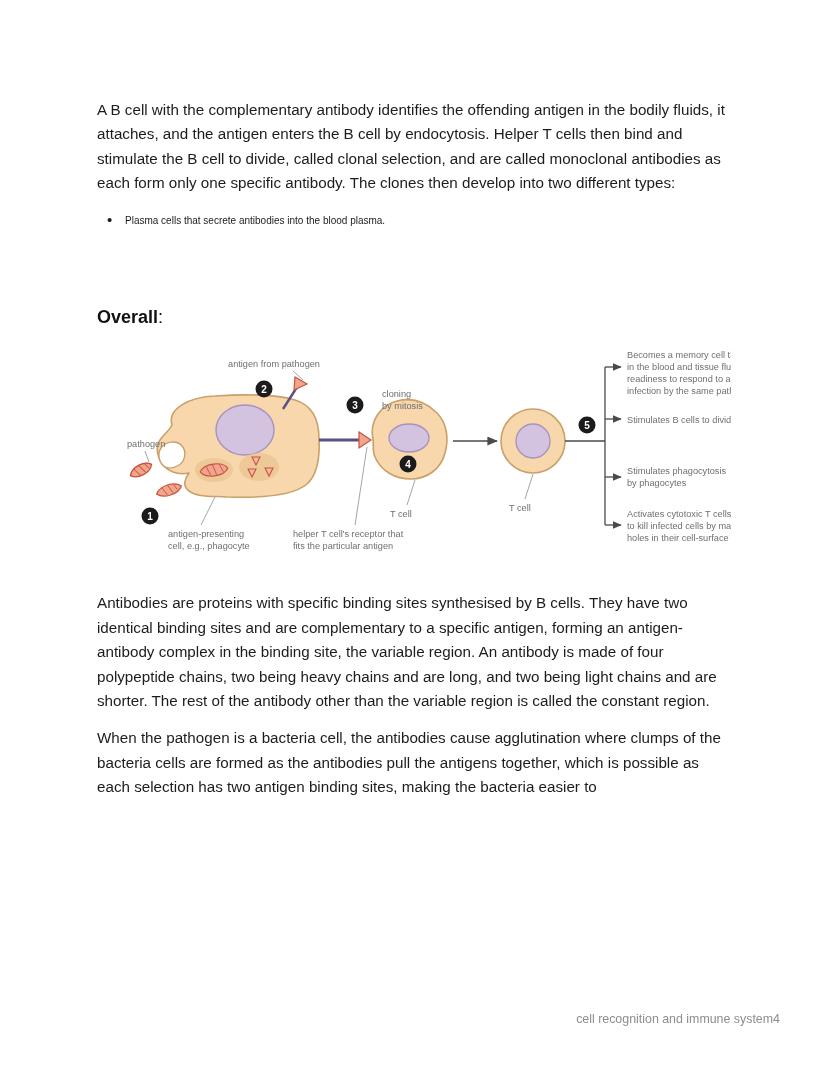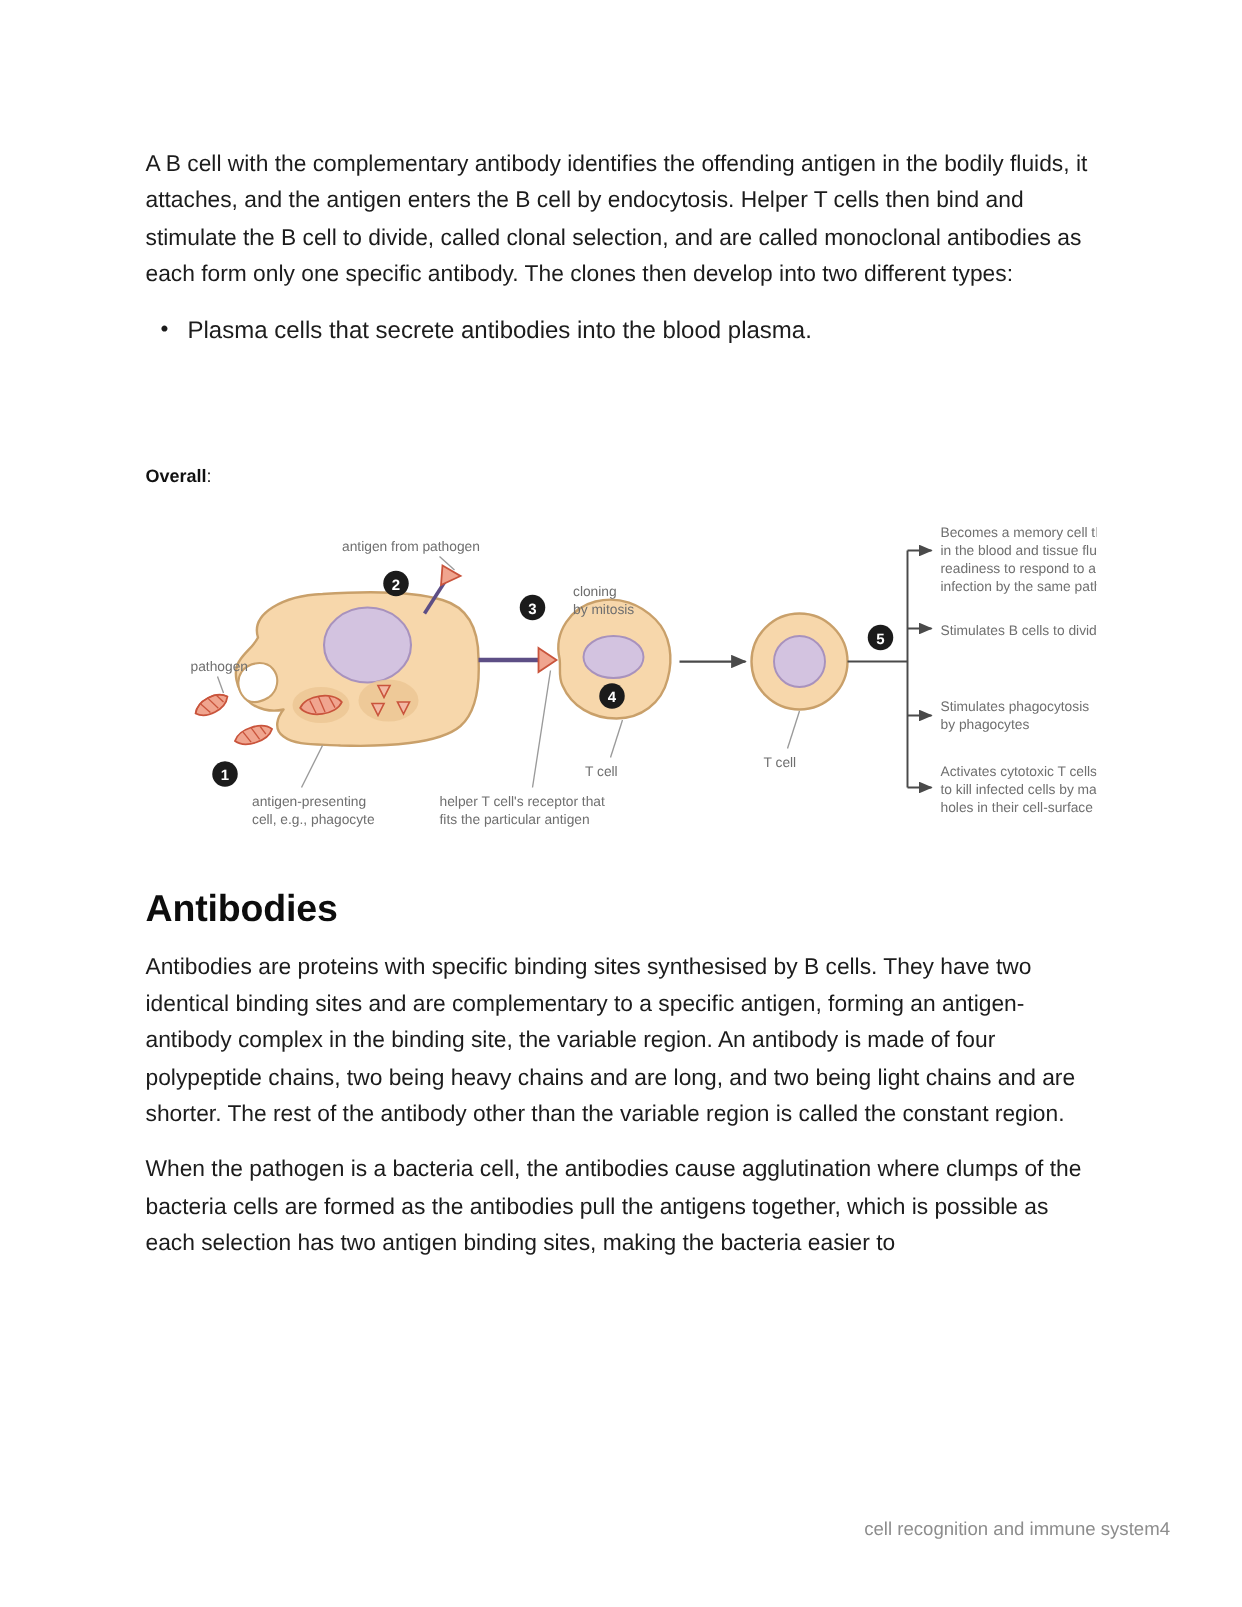--- a/index.html
+++ b/index.html
@@ -36,36 +36,36 @@
     text-align: left;
   }
   .para-block { margin-bottom: 13px; }
   ul.bullets {
     margin: 0;
     padding: 0 0 0 28px;
     list-style: none;
   }
   ul.bullets li {
     position: relative;
-    font-size: 16px;
+    font-size: 10px;
     line-height: 24.4px;
     color: #1c1c1c;
     margin-bottom: 9px;
     padding-left: 0;
   }
   ul.bullets li::before {
     content: "\2022";
     position: absolute;
     left: -18px;
     top: -1px;
     font-size: 15px;
     color: #1c1c1c;
   }
   .overall-label {
-    font-size: 12px;
+    font-size: 18px;
     line-height: 24.4px;
     color: #111;
     margin-top: 72px;
   }
   .overall-label b { font-weight: bold; }
   h1.section-heading {
     font-size: 25px;
     font-weight: bold;
     line-height: 30px;
     margin: 0 0 12px 0;
@@ -253,21 +253,20 @@
           <text x="530" y="127">Stimulates phagocytosis</text>
           <text x="530" y="139">by phagocytes</text>
 
           <text x="530" y="170"><tspan>Activates cytotoxic T cells (T</tspan><tspan baseline-shift="-2.2" font-size="7">C</tspan><tspan> cells)</tspan></text>
           <text x="530" y="182">to kill infected cells by making</text>
           <text x="530" y="194">holes in their cell-surface membranes</text>
         </g>
       </svg>
     </div>
 
-    <h1 class="section-heading">Antibodies</h1>
 
     <div class="para-block">
       <p class="body-text">Antibodies are proteins with specific binding sites synthesised by B cells. They have two identical binding sites and are complementary to a specific antigen, forming an antigen-antibody complex in the binding site, the variable region. An antibody is made of four polypeptide chains, two being heavy chains and are long, and two being light chains and are shorter. The rest of the antibody other than the variable region is called the constant region.</p>
     </div>
 
     <div class="para-block">
       <p class="body-text">When the pathogen is a bacteria cell, the antibodies cause agglutination where clumps of the bacteria cells are formed as the antibodies pull the antigens together, which is possible as each selection has two antigen binding sites, making the bacteria easier to</p>
     </div>
 
   </div>

